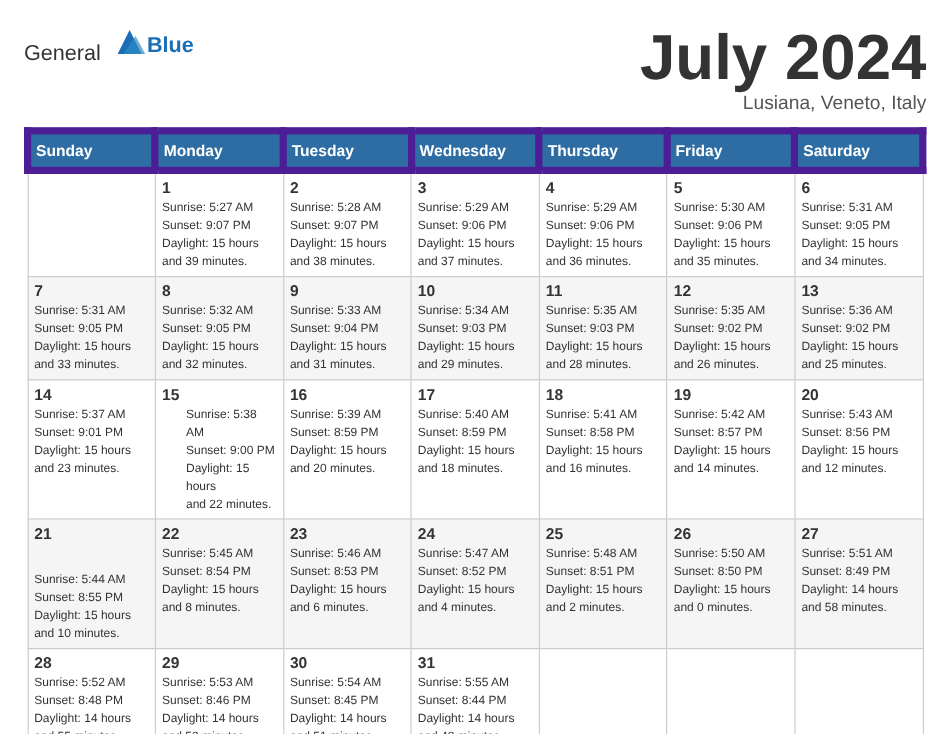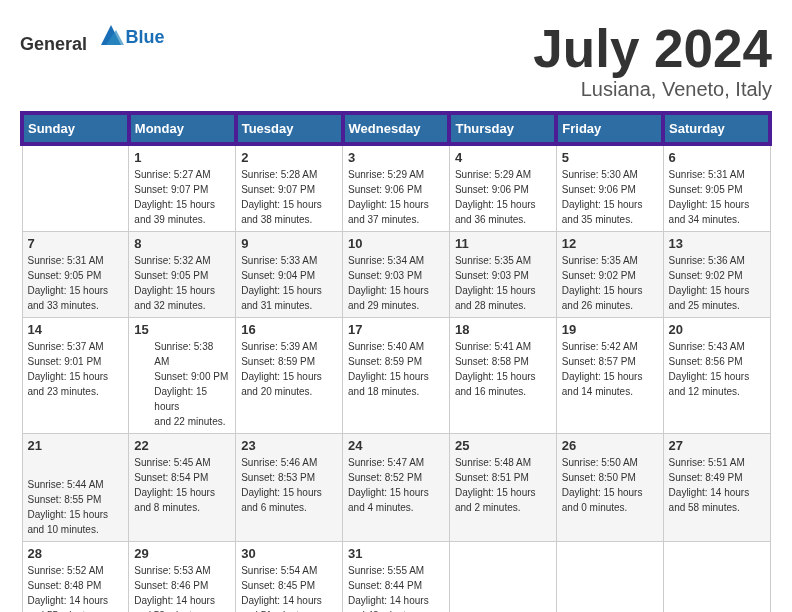--- a/index.html
+++ b/index.html
@@ -15,21 +15,21 @@
       justify-content: space-between;
       align-items: flex-start;
       margin-bottom: 10px;
     }
     .logo {
       display: flex;
       align-items: center;
     }
     .logo-text-general {
       font-size: 18px;
-      font-weight: bold;
+      font-weight: normal;
       color: #333;
       text-align: center;
     }
     .logo-text-blue {
       font-size: 18px;
       font-weight: bold;
       color: #1a6eb5;
     }
     .logo-icon {
       width: 30px;
@@ -39,36 +39,36 @@
     .title-area {
       text-align: right;
     }
     .month-title {
       font-size: 53px;
       font-weight: bold;
       color: #333;
       line-height: 1.1;
     }
     .location-title {
-      font-size: 20px;
+      font-size: 16px;
       color: #555;
     }
     table {
       width: 100%;
       border-collapse: collapse;
       font-size: 11px;
     }
     thead tr th {
       background-color: #2e6da4;
       color: #fff;
       padding: 6px 4px;
       text-align: left;
       font-size: 13px;
       font-weight: bold;
-      border: 4px solid #4c1d95;
+      border: 6px solid #4c1d95;
     }
     tbody tr td {
       border: 1px solid #ccc;
       vertical-align: top;
       padding: 4px 5px;
       height: 80px;
       width: 107px;
     }
     tbody tr:nth-child(even) td {
       background-color: #f5f5f5;

